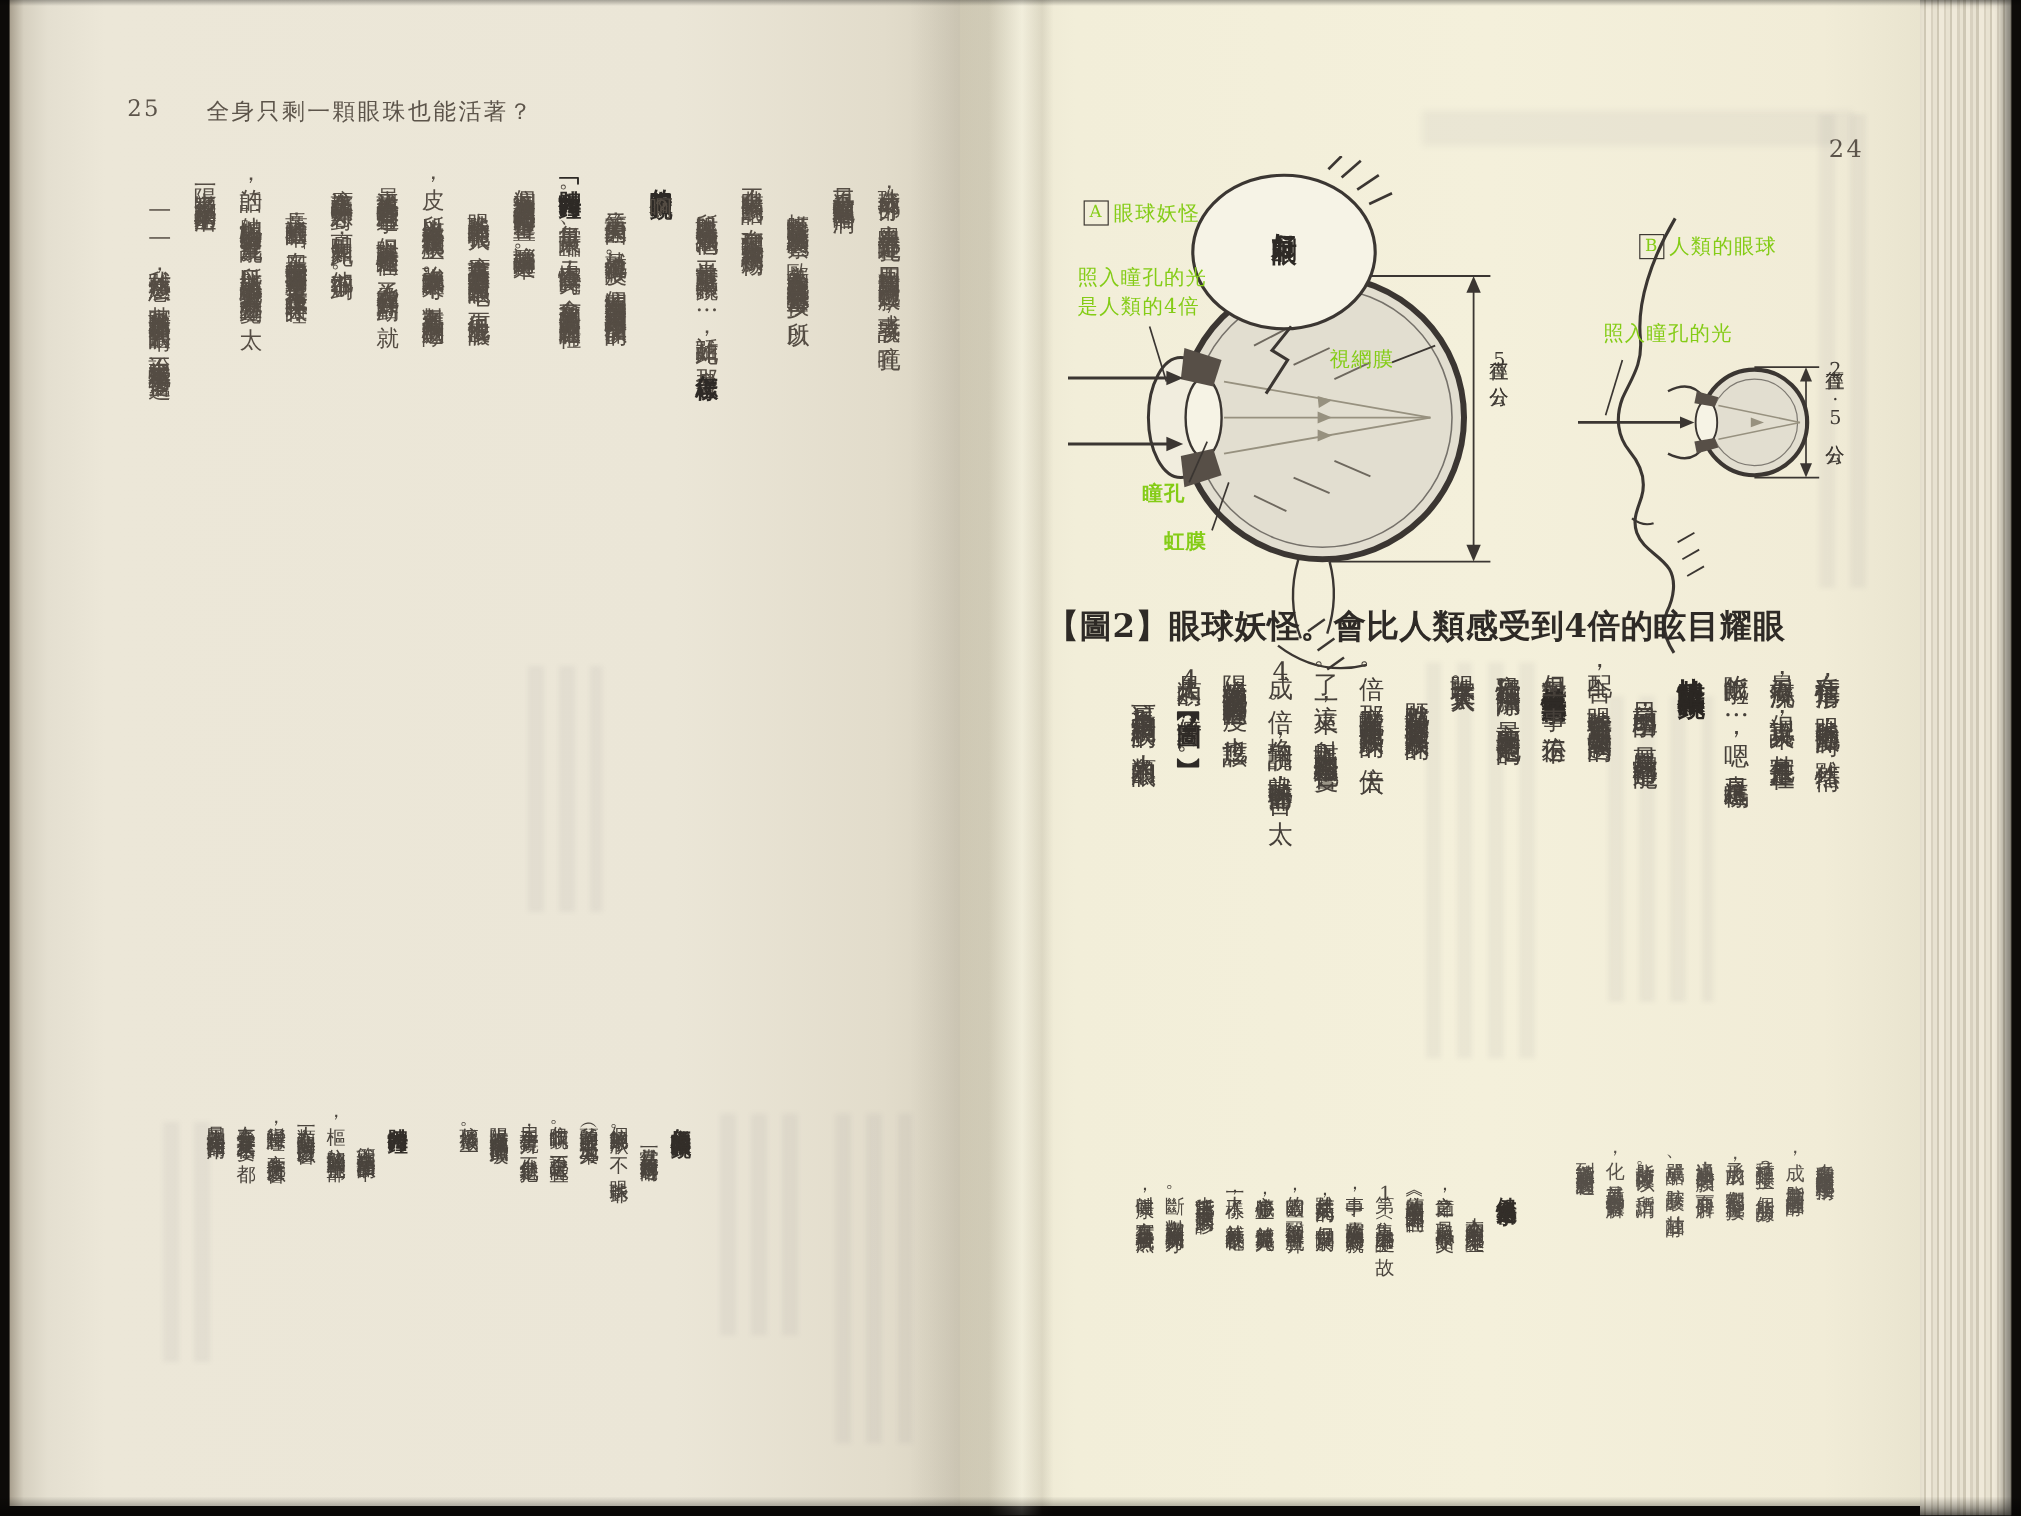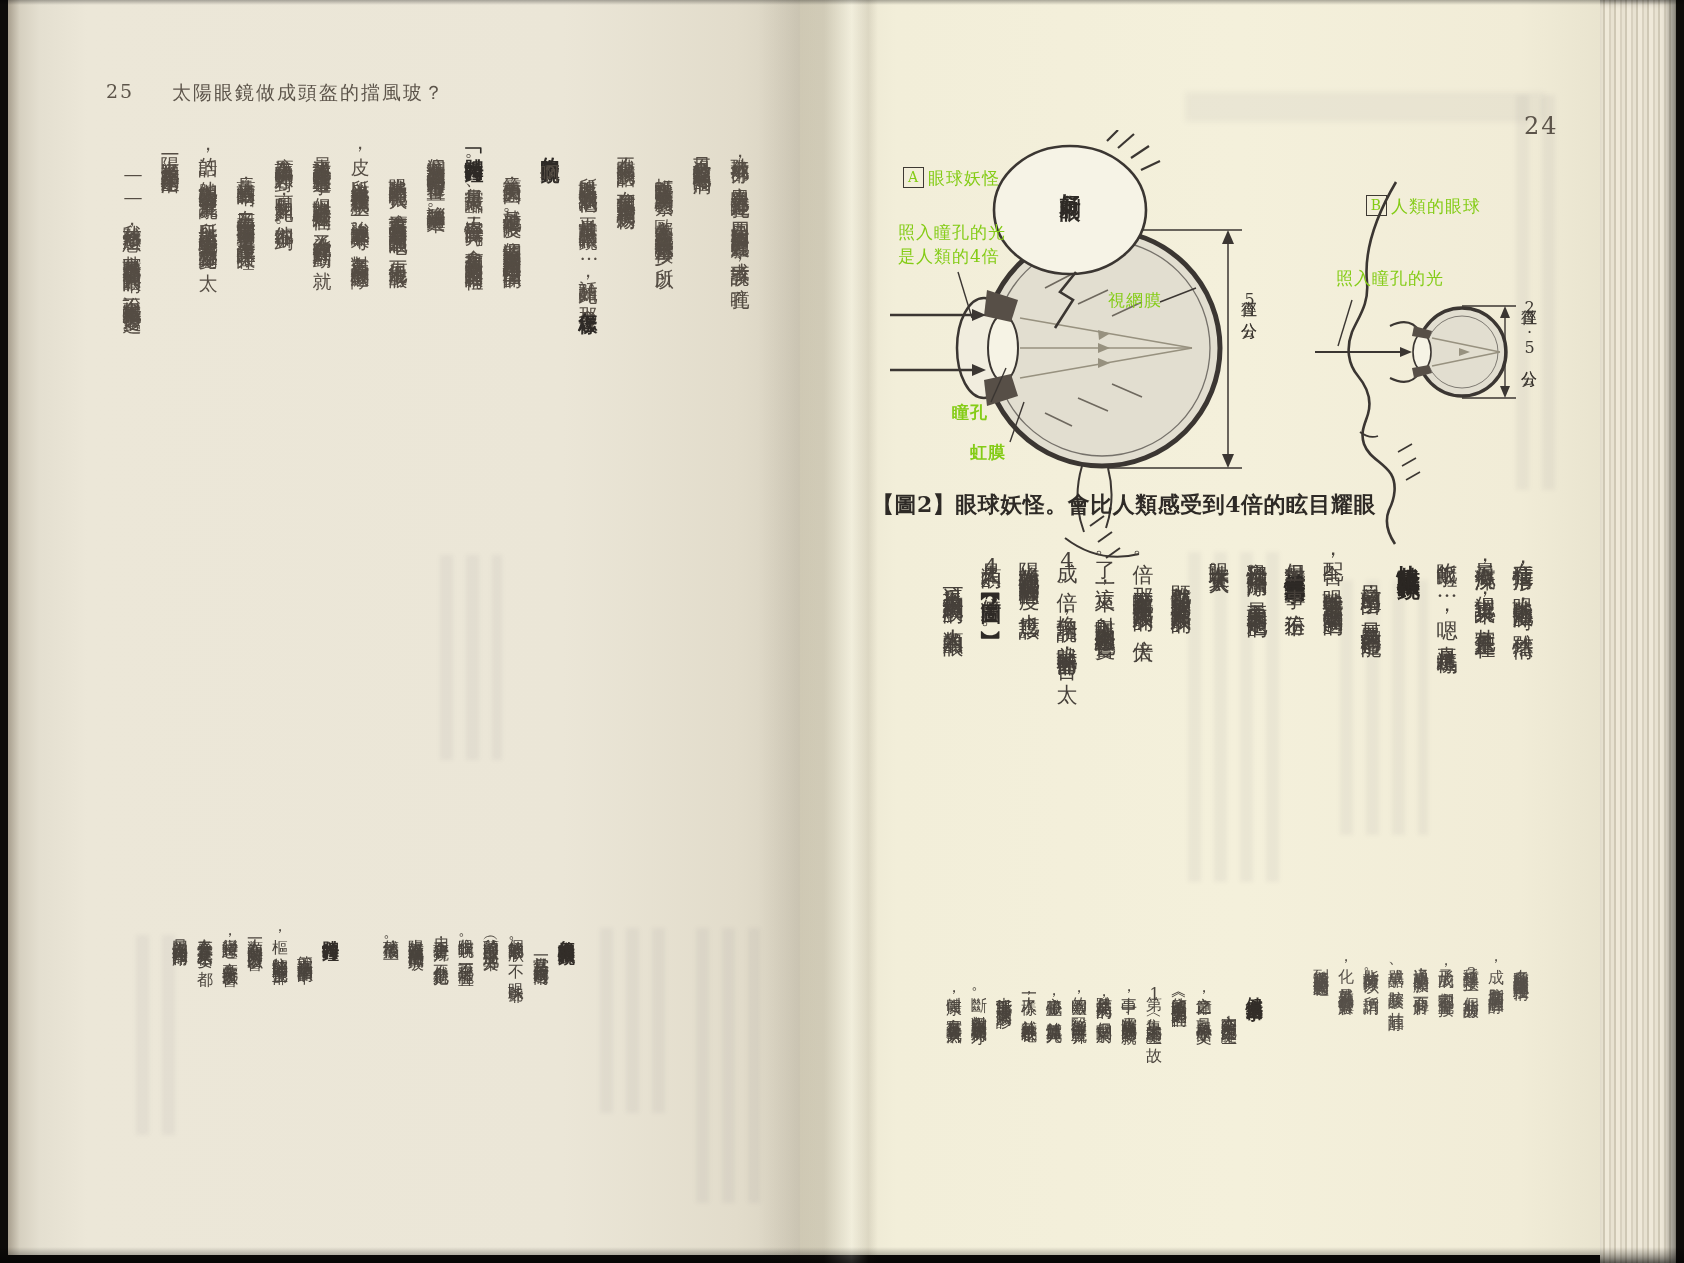--- a/index.html
+++ b/index.html
@@ -29,22 +29,22 @@
   .b{font-weight:bold;color:#2e2a26;}
   .h{font-weight:bold;color:#2b2723;font-size:23px;}
   .fh{font-weight:bold;color:#332e29;font-size:17px;}
   .pagehead{position:absolute;color:#5c544a;font-size:19px;letter-spacing:2px;}
   
   .figlabel{position:absolute;color:#84cc16;font-size:17px;letter-spacing:1px;line-height:24px;}
   .abox{display:inline-block;width:19px;height:19px;border:1.6px solid #3e3933;
         text-align:center;line-height:19px;font-size:14px;margin-right:4px;vertical-align:2px;}
   .vlabel{position:absolute;writing-mode:vertical-rl;text-orientation:upright;
           color:#3e3933;font-size:16px;letter-spacing:1px;}
-  #fig-caption{position:absolute;left:872px;top:490px;font-weight:bold;
-          font-size:22px;color:#2e2a26;letter-spacing:.5px;}
+  #fig-caption{position:absolute;left:872px;top:504px;font-weight:bold;
+          font-size:27px;color:#2e2a26;letter-spacing:.5px;}
   #bubble-text{position:absolute;left:1056px;top:178px;writing-mode:vertical-rl;
           text-orientation:upright;font-weight:bold;font-size:21px;color:#2e2a26;letter-spacing:3px;}
   
   .ghost{position:absolute;opacity:.5;filter:blur(2px);
     background:repeating-linear-gradient(90deg,rgba(120,115,125,.16) 0 13px,rgba(120,115,125,0) 13px 26px);}
   .ghostbar{position:absolute;opacity:.45;filter:blur(3px);background:rgba(120,115,125,.18);}
 </style>
 </head>
 <body>
 
@@ -61,23 +61,23 @@
     <div class="ghostbar" style="left:385px;top:92px;width:360px;height:30px;"></div>
     <div class="ghost" style="left:716px;top:95px;width:44px;height:395px;"></div>
     <div class="ghost" style="left:388px;top:552px;width:92px;height:330px;"></div>
     <div class="ghost" style="left:540px;top:580px;width:88px;height:255px;"></div>
   </div>
 
   <div id="page-stack"></div>
   <div id="gutter"></div>
 
   <div class="pagehead" style="left:106px;top:80px;">25</div>
-  <div class="pagehead" style="left:172px;top:80px;">太陽眼鏡做成頭盔的擋風玻？</div>
-
-  <div class="pagehead" style="left:1524px;top:112px;font-size:24px;">24</div>
+  <div class="pagehead" style="left:172px;top:80px;">全身只剩一顆眼珠也能活著？</div>
+
+  <div class="pagehead" style="left:1524px;top:112px;font-size:20px;">24</div>
 
   <svg style="position:absolute;left:860px;top:130px;" width="700" height="490" viewBox="0 0 700 490">
 
     <circle cx="242" cy="218" r="118" fill="#e2ded0" stroke="#3b3632" stroke-width="5"></circle>
     <circle cx="242" cy="218" r="108" fill="none" stroke="#3b3632" stroke-width="1.3" opacity=".65"></circle>
 
     <ellipse cx="124" cy="218" rx="27" ry="50" fill="#f1edde" stroke="#3b3632" stroke-width="2.5"></ellipse>
     <ellipse cx="143" cy="218" rx="15" ry="33" fill="#f6f3e5" stroke="#3b3632" stroke-width="2"></ellipse>
 
     <polygon points="127,160 158,170 151,192 124,186" fill="#574f47"></polygon>

